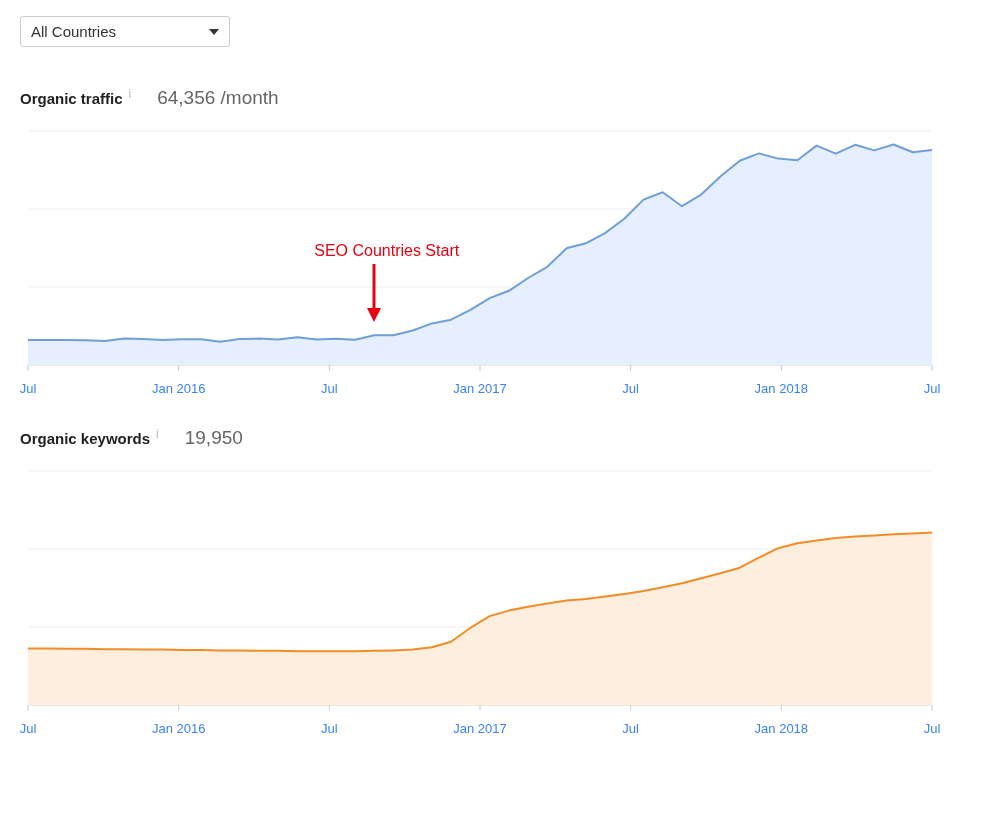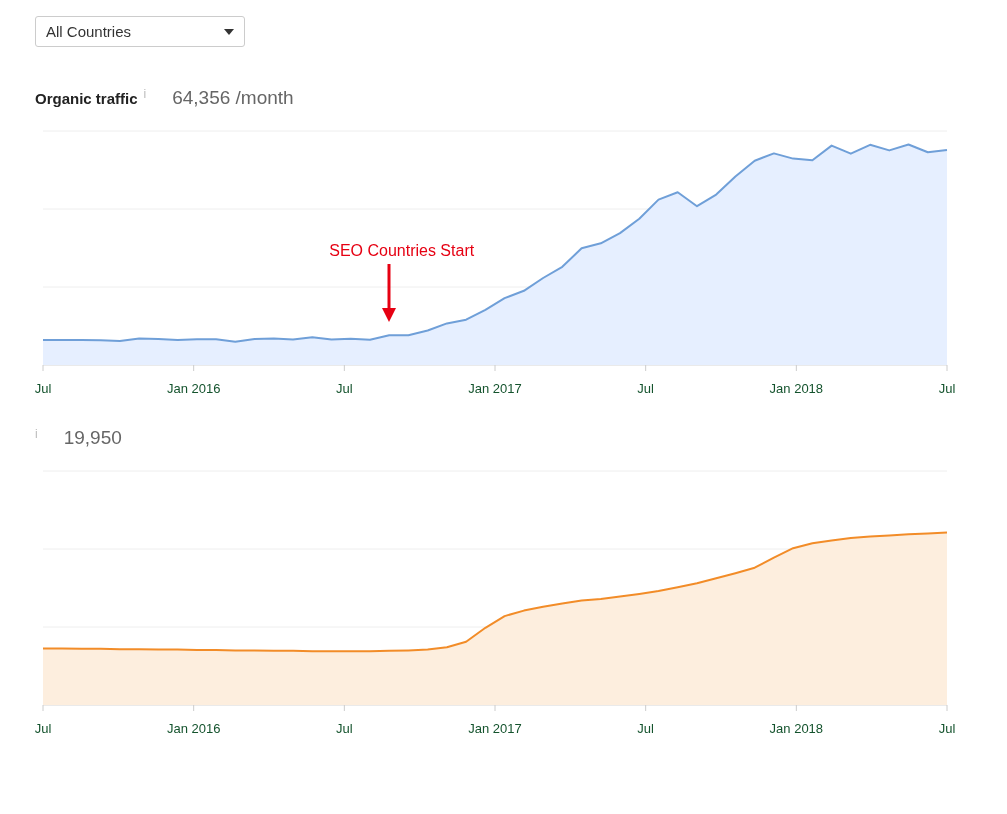--- a/index.html
+++ b/index.html
@@ -7,21 +7,21 @@
     padding: 0;
     background: #ffffff;
     font-family: Arial, Helvetica, sans-serif;
     color: #333;
   }
   .page {
     width: 855px;
     height: 814px;
     position: relative;
     box-sizing: border-box;
-    padding: 16px 35px;
+    padding: 16px 20px;
   }
   .dropdown {
     display: inline-flex;
     align-items: center;
     justify-content: space-between;
     border: 1px solid #ccc;
     border-radius: 3px;
     padding: 6px 10px;
     width: 210px;
     box-sizing: border-box;
@@ -66,21 +66,21 @@
   .chart-svg {
     display: block;
   }
   .x-labels {
     position: absolute;
     left: 0;
     bottom: -24px;
     width: 100%;
     height: 20px;
     font-size: 13px;
-    color: #14532d;
+    color: #3b82f6;
   }
   .x-labels span {
     position: absolute;
     transform: translateX(-50%);
     white-space: nowrap;
   }
   .y-labels {
     position: absolute;
     right: -36px;
     top: 0;
@@ -150,20 +150,21 @@
       <span>SEO Countries Start</span>
       <svg class="arrow-svg" width="20" height="60" style="margin-left: 50px;">
         <line x1="10" y1="0" x2="10" y2="46" stroke="#e60012" stroke-width="3"></line>
         <polygon points="3,44 17,44 10,58" fill="#e60012"></polygon>
       </svg>
     </div>
   </div>
 
   
   <div class="metric-row" style="margin-top:50px;">
+    <span class="metric-title">Organic keywords</span>
     <span class="info-dot">i</span>
     <span class="metric-value">19,950</span>
   </div>
 
   
   <div class="chart-wrap" id="chart-keywords-wrap" style="height:250px; margin-bottom:40px;">
     <svg id="chart-keywords" class="chart-svg" width="920" height="250">
         <line x1="8" x2="912" y1="238" y2="238" stroke="#eeeeee" stroke-width="1"></line>
         <line x1="8" x2="912" y1="160.00000000000003" y2="160.00000000000003" stroke="#eeeeee" stroke-width="1"></line>
         <line x1="8" x2="912" y1="82.00000000000001" y2="82.00000000000001" stroke="#eeeeee" stroke-width="1"></line>

